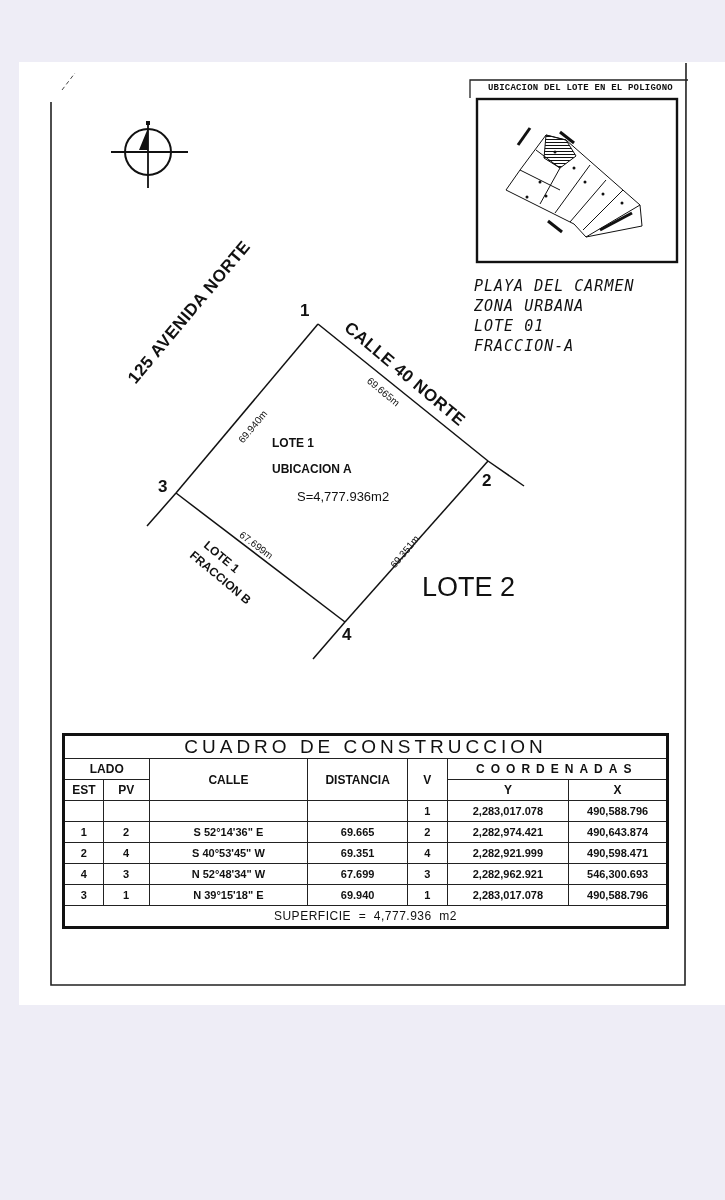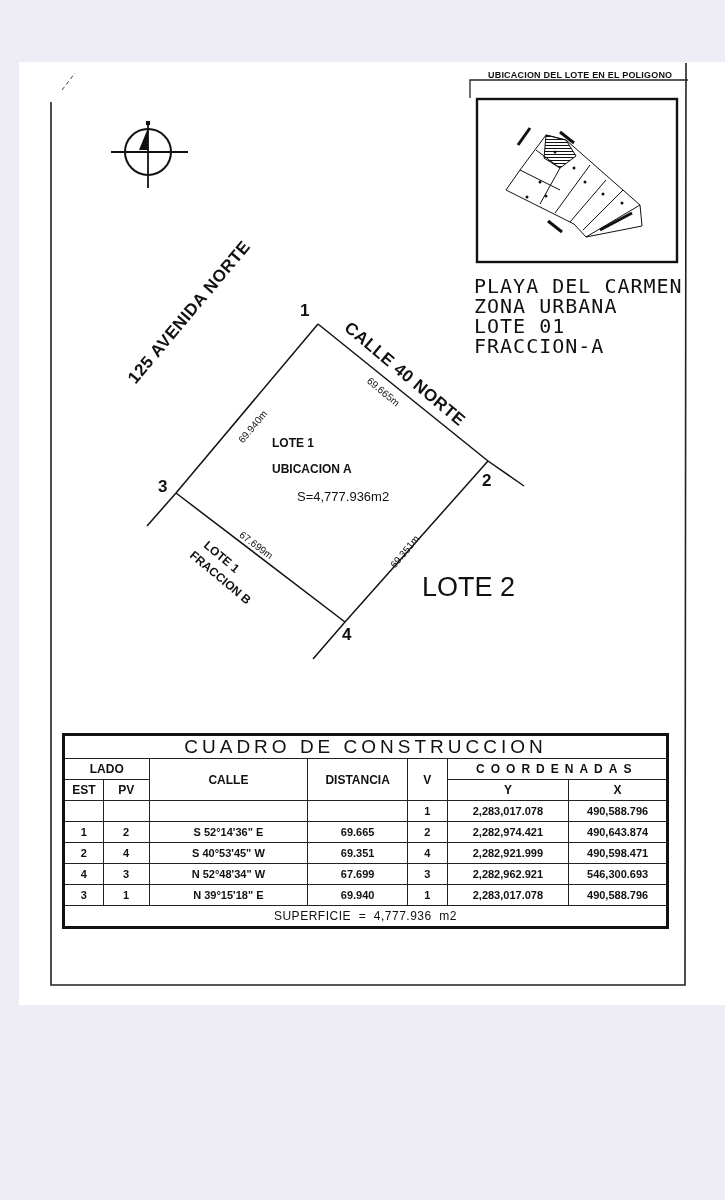--- a/index.html
+++ b/index.html
@@ -7,22 +7,22 @@
     width: 725px; height: 1200px; background: #eeedf6;
     position: relative; overflow: hidden;
     font-family: "Liberation Sans", sans-serif; color: #111;
   }
   .paper {
     position: absolute; left: 19px; top: 62px; width: 706px; height: 943px;
     background: #ffffff;
   }
   .abs { position: absolute; }
   svg.full { position: absolute; left: 0; top: 0; }
-  .inset-title { left: 476px; top: 70px; font-size: 9px; font-weight: bold; letter-spacing: 0.2px; font-family: Liberation Sans, sans-serif; padding-left: 12px; }
-  .loc-lines { left: 474px; top: 276px; font-size: 20px; line-height: 20px; letter-spacing: 1px; font-family: "DejaVu Sans Mono", monospace; }
+  .inset-title { left: 476px; top: 83px; font-size: 9px; font-weight: bold; letter-spacing: 0.2px; font-family: Liberation Mono, monospace; padding-left: 12px; }
+  .loc-lines { left: 474px; top: 276px; font-size: 15px; line-height: 20px; letter-spacing: 1px; font-family: "DejaVu Sans Mono", monospace; font-style: italic; }
   .lbl { position: absolute; white-space: nowrap; }
   .street { font-size: 17px; font-weight: bold; letter-spacing: 0.5px; }
   .vtx { font-size: 17px; font-weight: bold; }
   .dist { font-size: 10px; }
   .inner-lbl { font-size: 12px; font-weight: bold; }
   .sup-lbl { font-size: 13px; }
   .lote2 { font-size: 27px; }
 
   table.cc {
     position: absolute; left: 62px; top: 733px; width: 607px;

